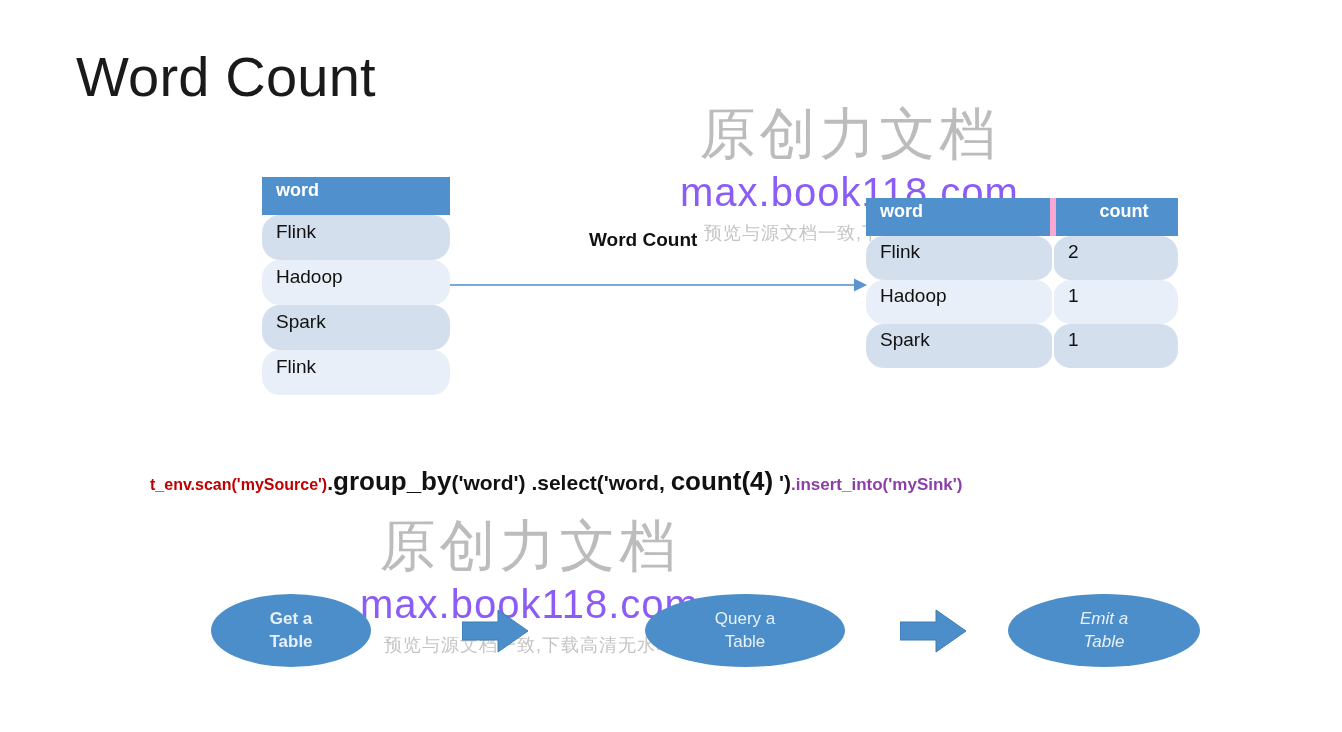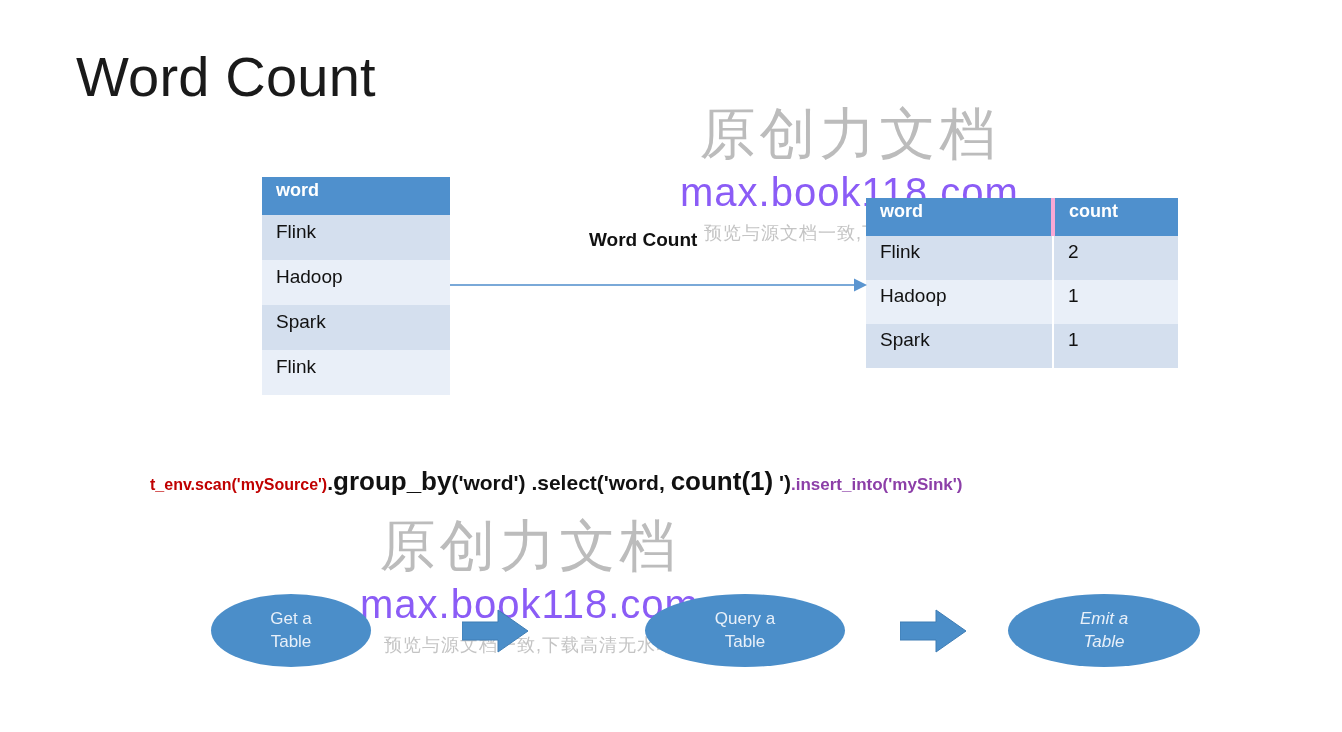--- a/index.html
+++ b/index.html
@@ -80,31 +80,31 @@
     box-sizing: border-box;
     border: none;
   }
   .tbl th {
     background: #4f90cd;
     color: #ffffff;
     font-weight: 700;
     font-size: 18px;
     height: 39px;
   }
-  .tbl td { color: #111111; }
+  .tbl td { color: #111111; border-radius: 18px; }
   .tbl tbody tr:nth-child(odd)  td { background: #d4dfee; }
   .tbl tbody tr:nth-child(even) td { background: #e9eff8; }
 
   #source-table { left: 262px; top: 177px; width: 188px; }
   #source-table th { height: 38px; }
   #source-table td { height: 45px; }
 
   #result-table { left: 866px; top: 198px; width: 312px; }
   #result-table th.col-word  { width: 187px; }
-  #result-table th.col-count { width: 125px; border-left: 4px solid #f9a8d4; }
+  #result-table th.col-count { width: 125px; border-left: 6px solid #f9a8d4; text-align: center; }
   #result-table td.cell-count { border-left: 2px solid #ffffff; }
   #result-table th { height: 38px; }
   #result-table td { height: 44px; }
 
   
   #wordcount-arrow {
     position: absolute;
     left: 450px;
     top: 272px;
     width: 418px;
@@ -157,21 +157,21 @@
     border-radius: 50%;
     background: #4b8ec9;
     display: flex;
     align-items: center;
     justify-content: center;
     color: #e8f0f9;
     font-size: 17px;
     line-height: 1.35;
     text-align: center;
   }
-  #ellipse-get   { left: 211px; top: 594px; width: 160px; height: 73px; }
+  #ellipse-get   { left: 211px; top: 594px; width: 160px; height: 73px; font-weight: bold; }
   #ellipse-query { left: 645px; top: 594px; width: 200px; height: 73px; }
   #ellipse-emit  { left: 1008px; top: 594px; width: 192px; height: 73px; font-style: italic; }
 
   .block-arrow {
     position: absolute;
     width: 66px;
     height: 46px;
   }
   #block-arrow-1 { left: 462px; top: 608px; }
   #block-arrow-2 { left: 900px; top: 608px; }
@@ -240,21 +240,21 @@
     </tbody>
   </table>
 
   <div id="wordcount-arrow-label">Word Count</div>
   <svg id="wordcount-arrow" viewBox="0 0 418 26">
     <line x1="0" y1="13" x2="404" y2="13" stroke="#7aa9d8" stroke-width="2"></line>
     <polygon points="404,6.5 417,13 404,19.5" fill="#5b95d0"></polygon>
   </svg>
 
   <div id="code-line">
-    <span class="code-red">t_env.scan('mySource')</span><span class="code-black-sm">.</span><span class="code-black-lg">group_by</span><span class="code-black-sm">('word') .select('word, </span><span class="code-black-lg">count(1)</span><span class="code-black-sm"> ')</span><span class="code-purple">.insert_into('mySink')</span>
+    <span class="code-red">t_env.scan('mySource')</span><span class="code-black-sm">.</span><span class="code-black-lg">group_by</span><span class="code-black-sm">('word') .select('word, </span><span class="code-black-lg">count(4)</span><span class="code-black-sm"> ')</span><span class="code-purple">.insert_into('mySink')</span>
   </div>
 
   <div class="ellipse" id="ellipse-get">
     <span>
       <span>Get a</span><br>
       <span>Table</span>
     </span>
   </div>
 
   <svg class="block-arrow" id="block-arrow-1" viewBox="0 0 66 46">

